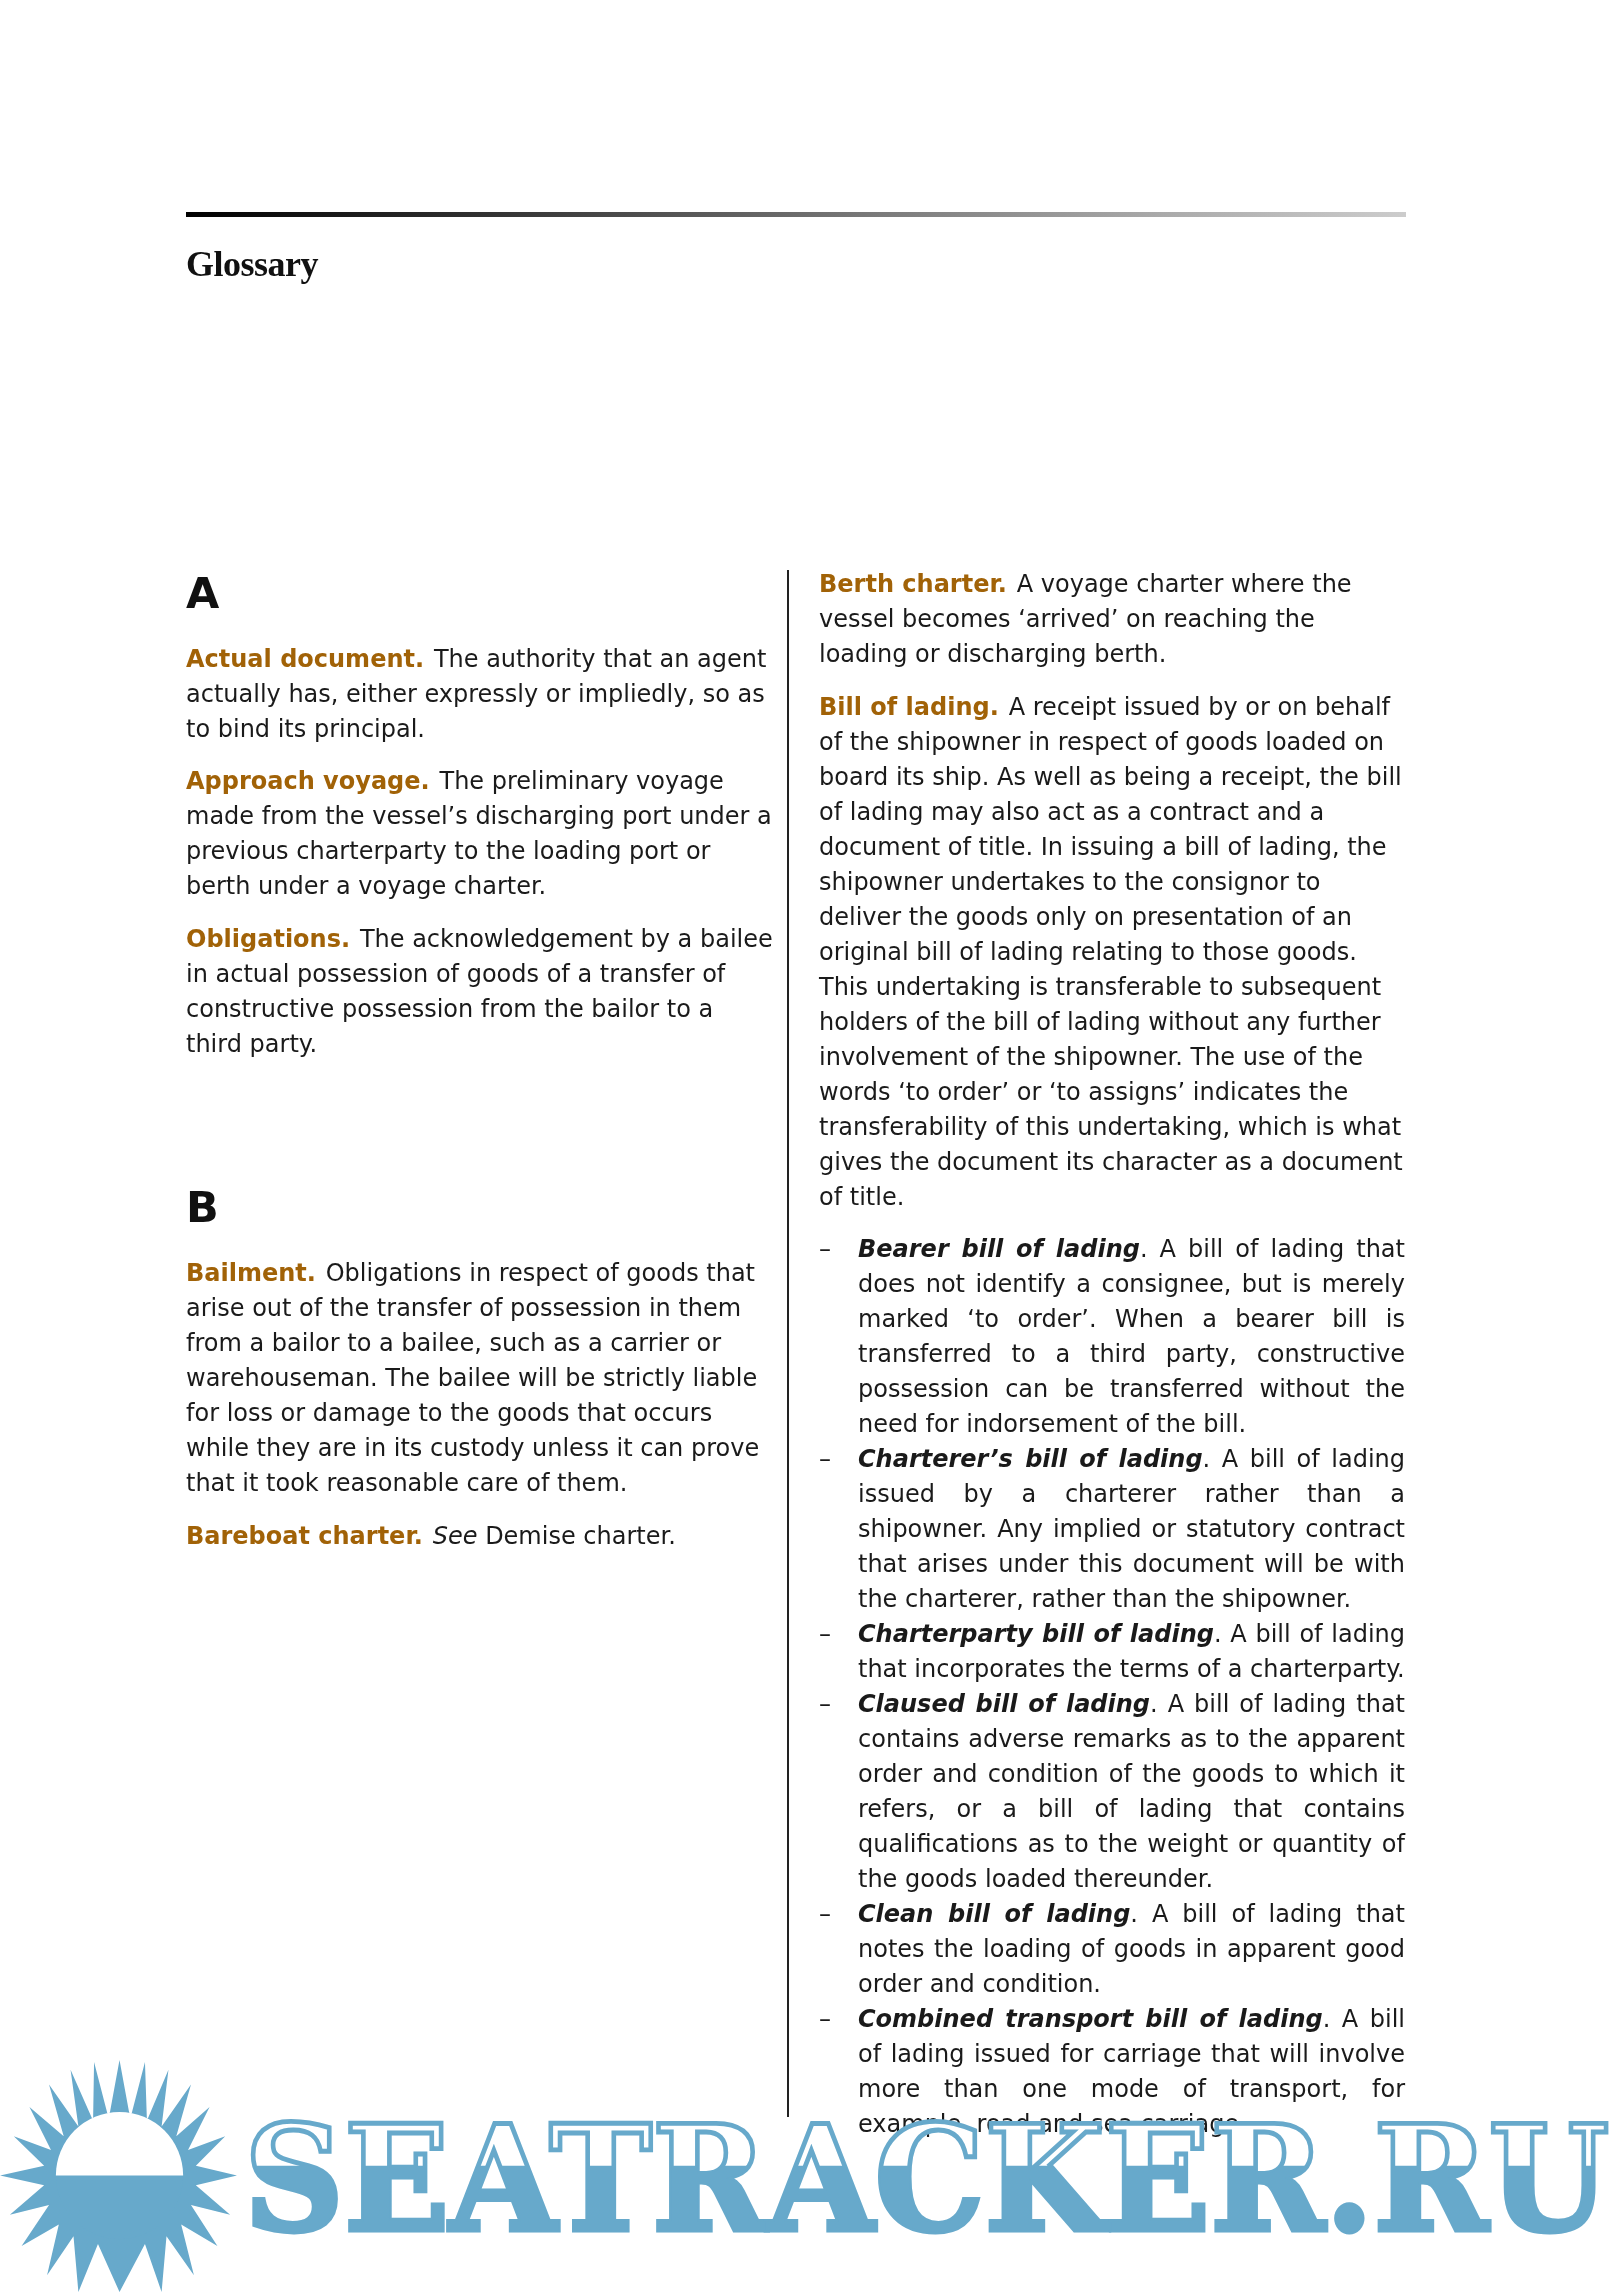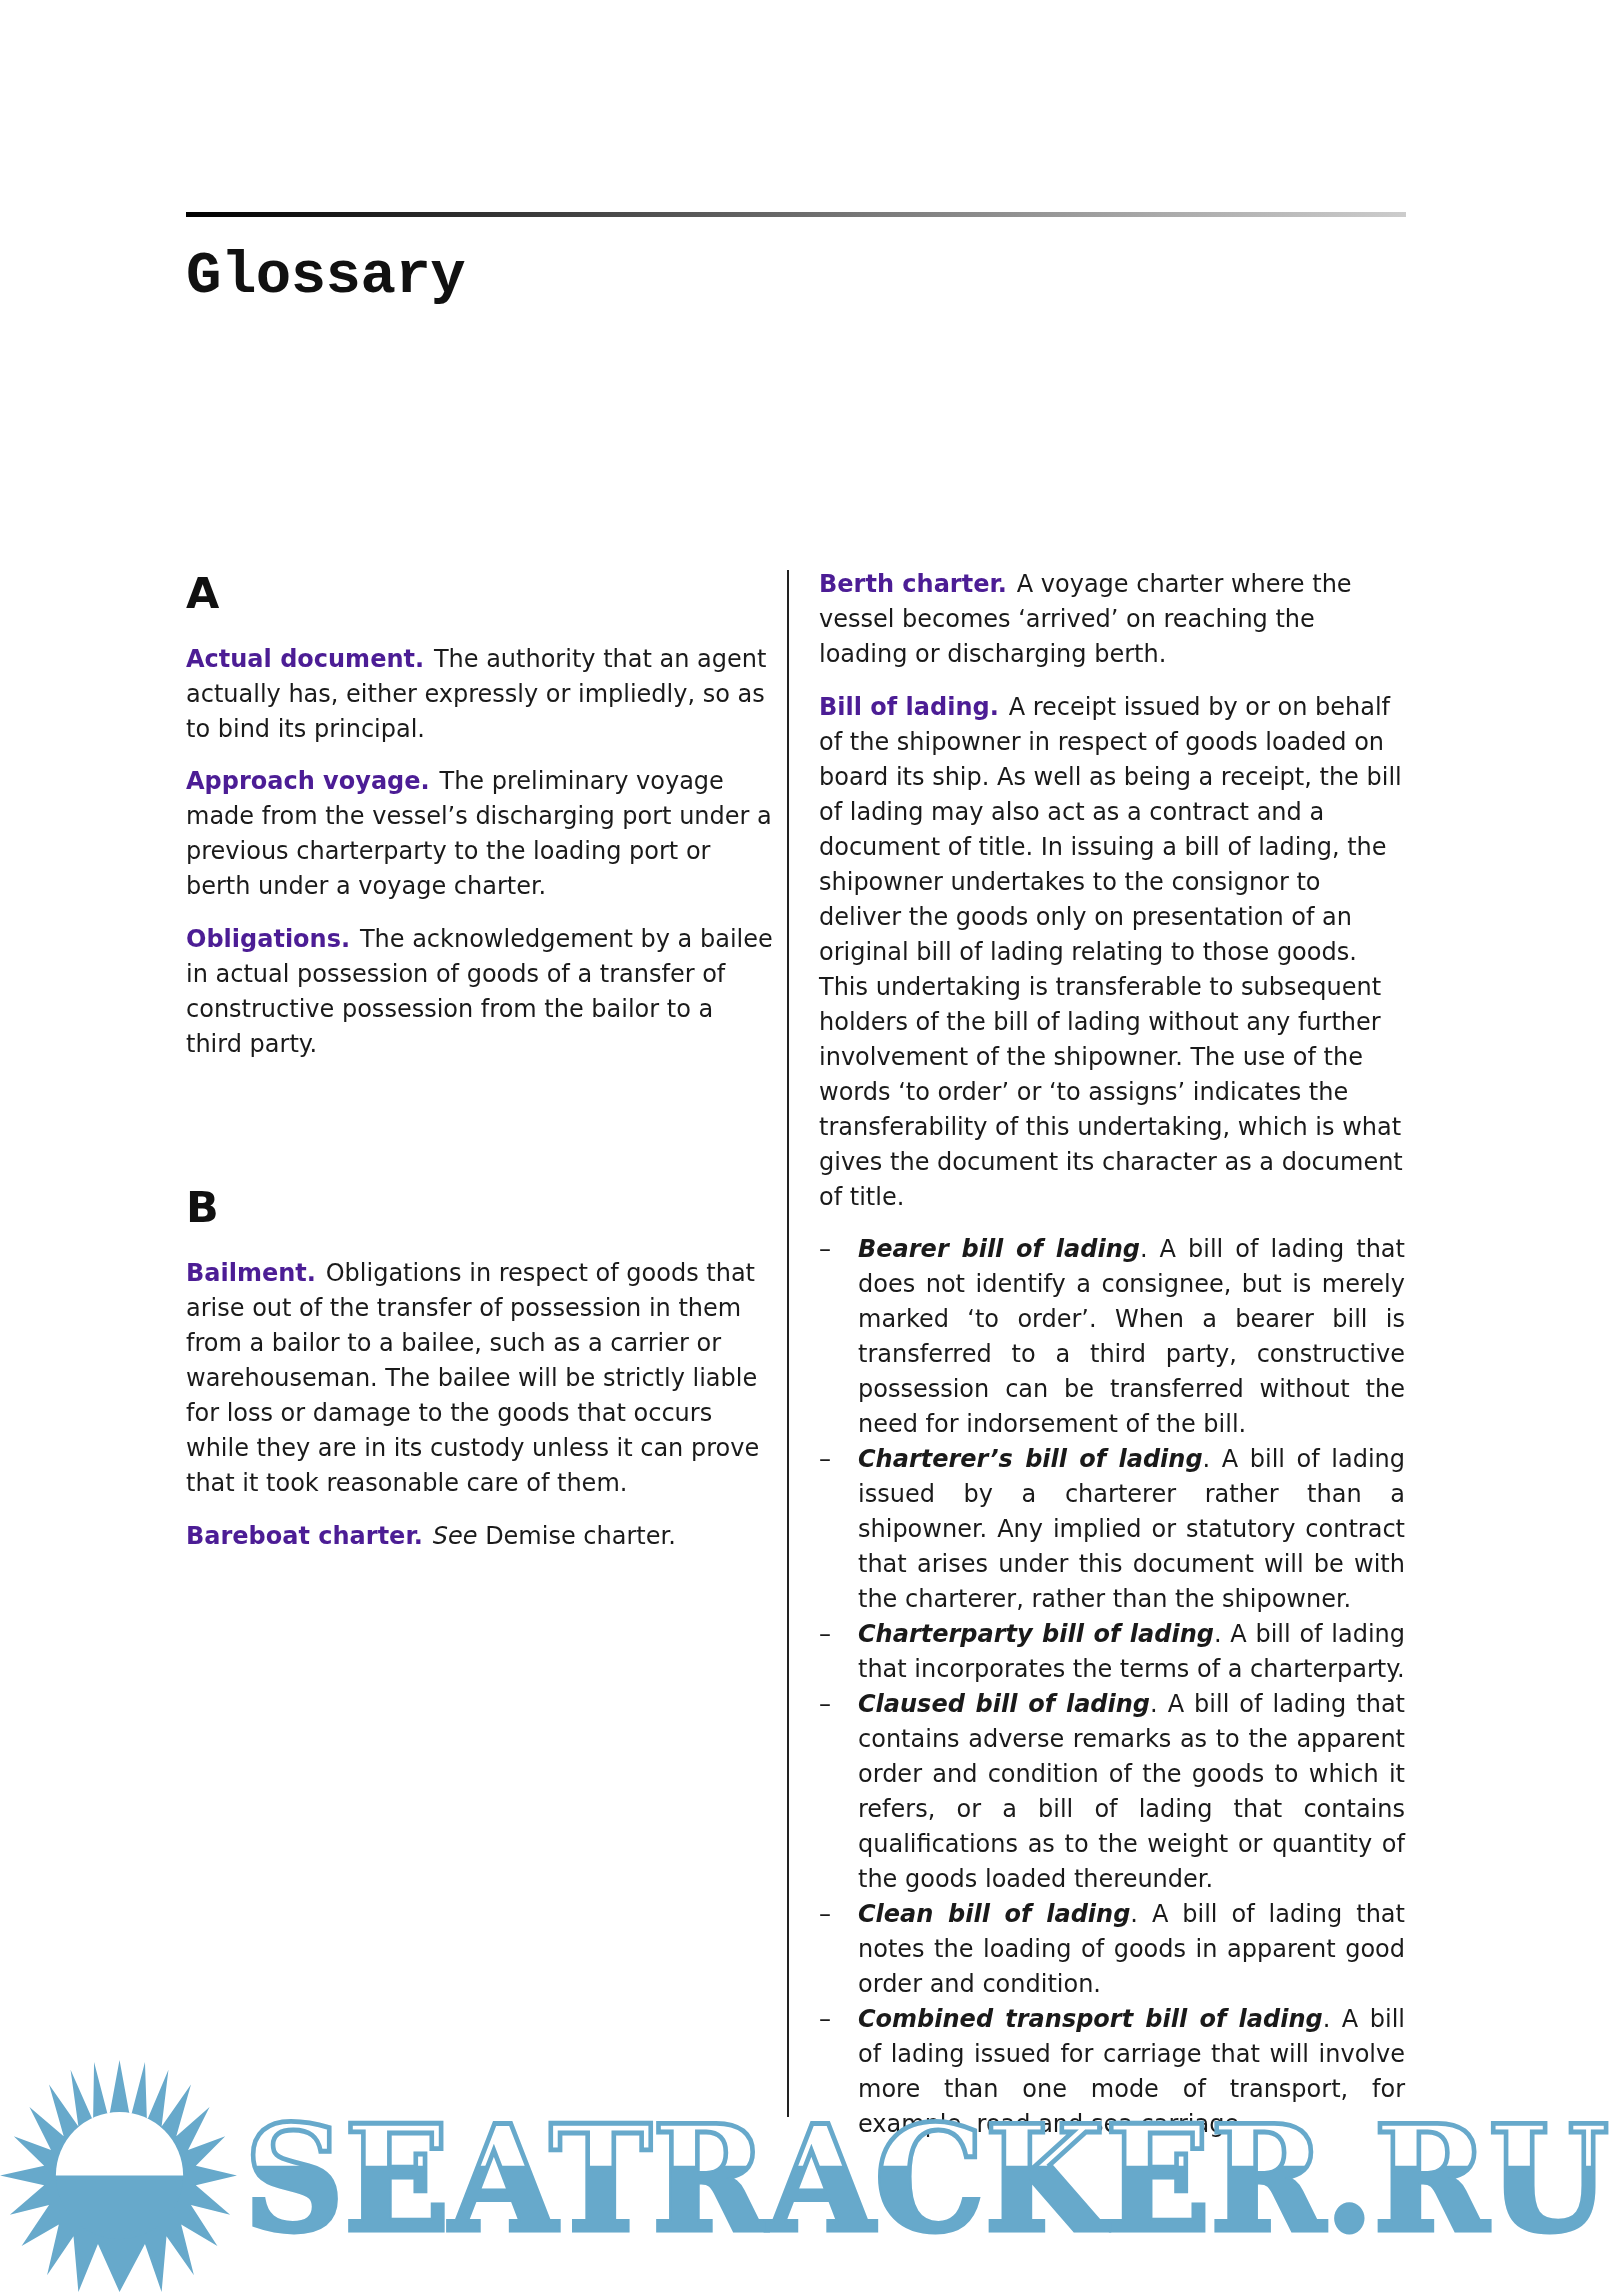--- a/index.html
+++ b/index.html
@@ -1,29 +1,29 @@
 <!DOCTYPE html>
 <html><head>
 <meta charset="utf-8">
 <style>
   html, body { margin:0; padding:0; background:#ffffff; }
   body { width:1621px; height:2293px; position:relative; overflow:hidden;
          font-family:"DejaVu Sans", "Liberation Sans", sans-serif; color:#1a1a1a; }
   .rule { position:absolute; left:186px; top:212px; width:1220px; height:4.9px;
           background:linear-gradient(to right,#000 0%,#333 25%,#777 55%,#aaa 80%,#ccc 100%); }
   .page-title { position:absolute; left:186px; top:243px; margin:0;
-                font-family:Liberation Mono, monospace; font-weight:bold; font-size:59px;
+                font-family:Liberation Serif, serif; font-weight:bold; font-size:36px;
                 letter-spacing:-0.5px; color:#111; }
   .col { position:absolute; top:567px; width:588px; font-size:24px; line-height:35px; }
   .col-left { left:186px; }
   .col-right { left:819px; width:586px; }
   .divider { position:absolute; left:787px; top:570px; width:2px; height:1547px; background:#222; }
   .section-letter { font-weight:bold; font-size:43px; line-height:53px; margin:0 0 21.6px 0; color:#111; }
   .entry { margin:0 0 17.6px 0; }
-  .term { font-weight:bold; margin-right:9.8px; color:#4c1d95; }
+  .term { font-weight:bold; margin-right:9.8px; color:#a16207; }
   .section-gap { height:102px; }
   .sublist { list-style:none; margin:0; padding:0; }
   .subitem { position:relative; padding-left:39px; text-align:justify; margin:0; }
   .dash { position:absolute; left:0; top:0; }
   .subterm { font-style:italic;font-weight:bold; }
   .wm-sun { position:absolute; left:0; top:2060px; width:240px; height:232px; }
   .wm-text { position:absolute; left:243px; top:2105px; width:1372px; height:137px; }
 </style>
 </head>
 <body>

